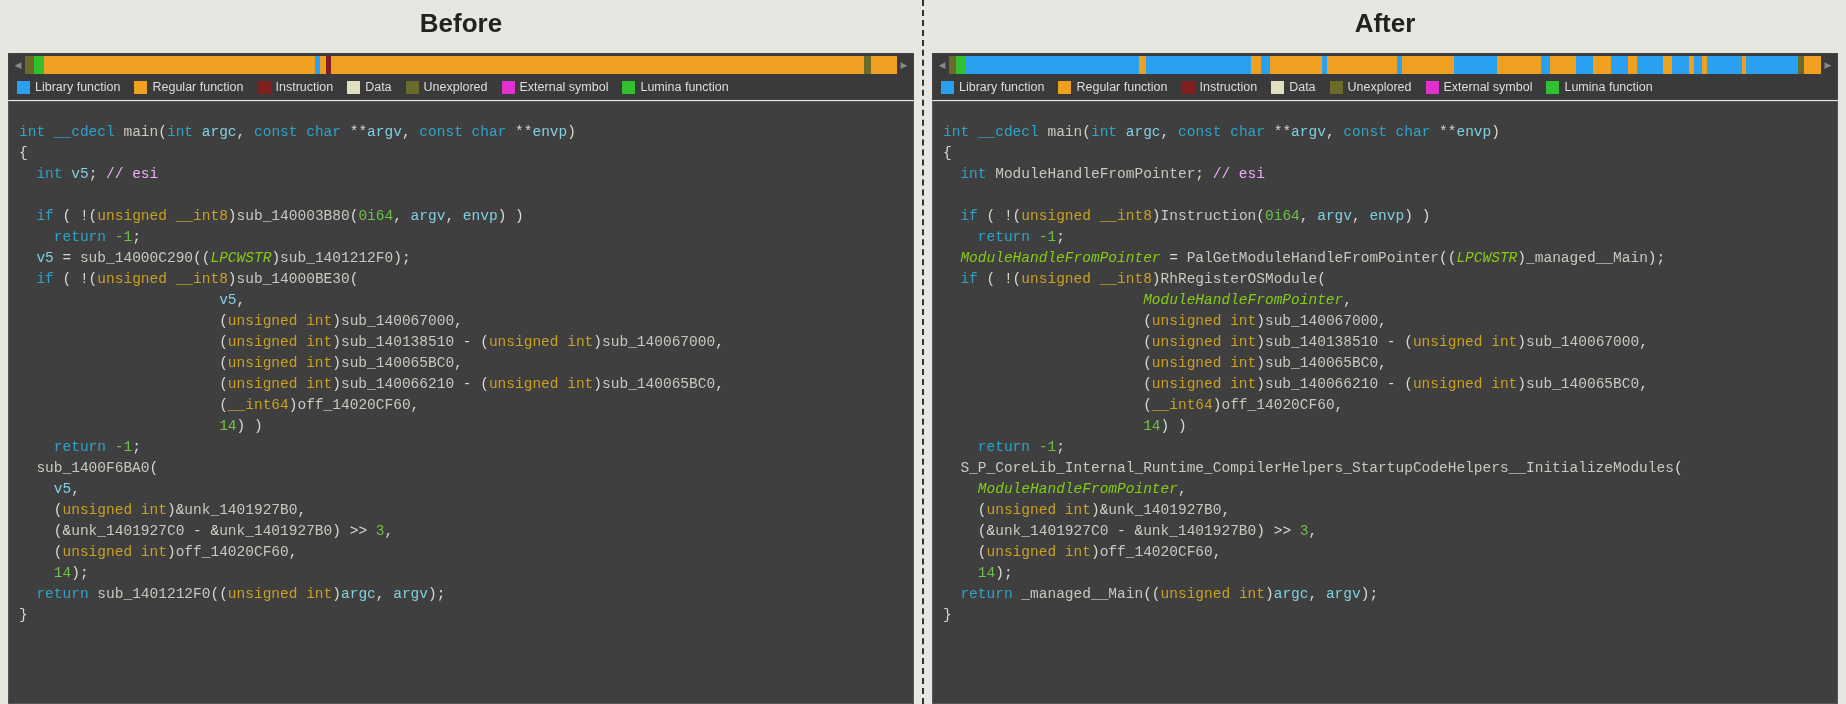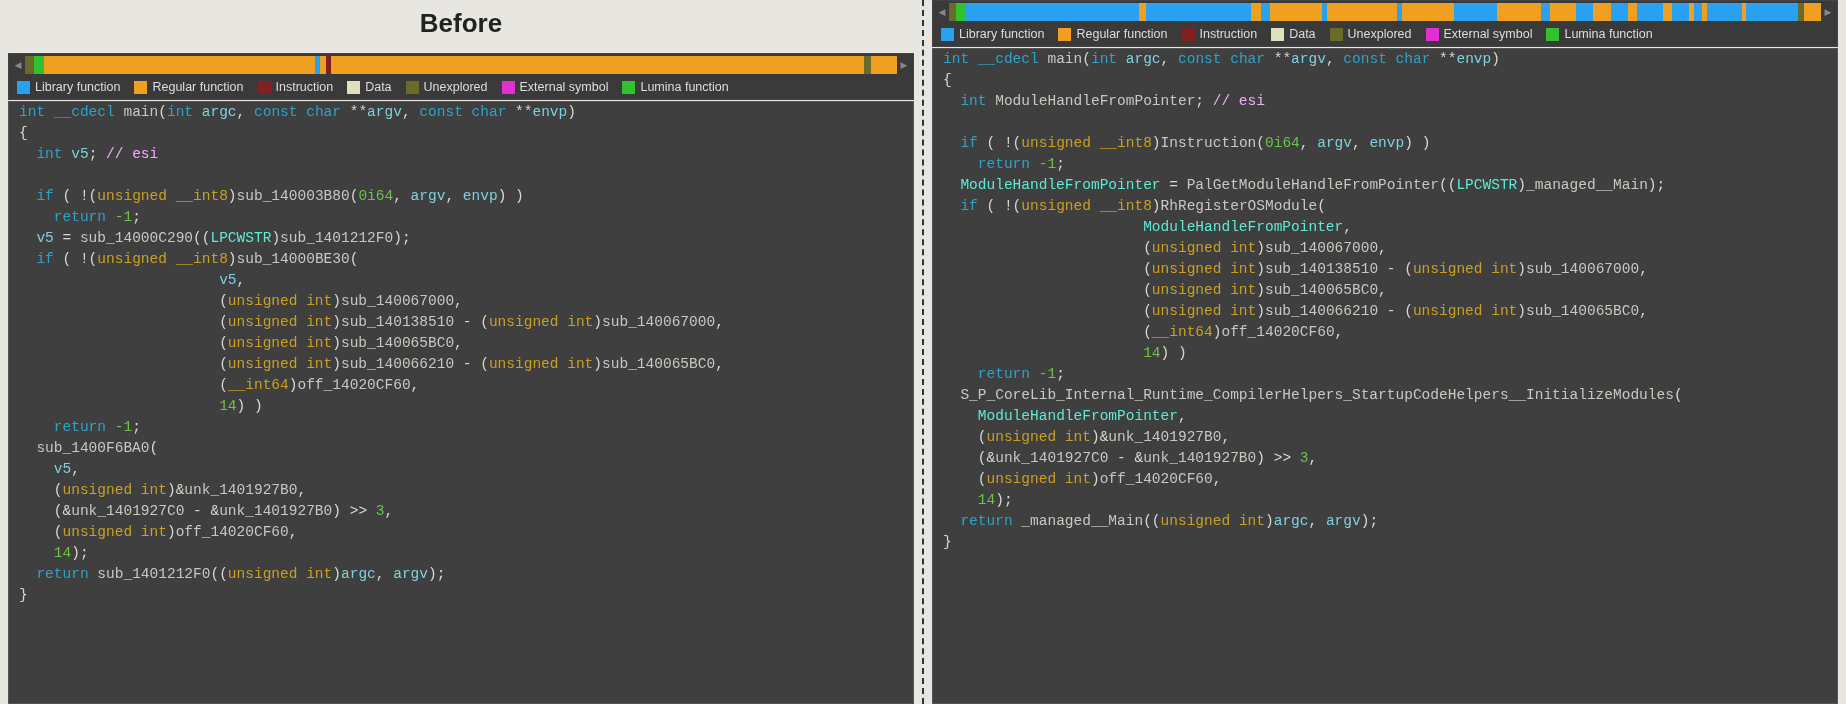--- a/index.html
+++ b/index.html
@@ -81,36 +81,36 @@
   gap: 5px;
 }
 .swatch {
   width: 13px;
   height: 13px;
   display: inline-block;
 }
 .code-area {
   background: #3f3f3f;
   flex: 1;
-  padding: 0 10px;
+  padding: 20px 10px;
   font-family: Consolas, "Courier New", monospace;
   font-size: 14.5px;
   line-height: 21px;
   color: #d8d8d0;
   white-space: pre;
   overflow: hidden;
   border: 1px solid #555;
 }
 .kw { color: #2ea3c7; }
 .var { color: #7fd0e0; }
 .func { color: #c8c8c0; }
 .num { color: #6fc14a; }
 .comment { color: #f0abfc; }
 .highlight { color: #c9a022; }
-.teal { color: #5eead4; }
+.teal { color: #84cc16; font-style: italic; }
 </style>
 </head>
 <body>
 
 <div class="container">
 
   <div class="panel">
     <div class="title">Before</div>
 
     <div class="navbar-wrap">
@@ -183,20 +183,21 @@
     (&amp;<span class="func">unk_1401927C0</span> - &amp;<span class="func">unk_1401927B0</span>) &gt;&gt; <span class="num">3</span>,
     (<span class="highlight">unsigned int</span>)<span class="func">off_14020CF60</span>,
     <span class="num">14</span>);
   <span class="kw">return</span> <span class="func">sub_1401212F0</span>((<span class="highlight">unsigned int</span>)<span class="var">argc</span>, <span class="var">argv</span>);
 }</div>
   </div>
 
   <div class="divider"></div>
 
   <div class="panel">
+    <div class="title">After</div>
 
     <div class="navbar-wrap">
       <div class="navbar">
         <div class="nav-arrow">◀</div>
         <div class="navseg-row" id="navseg-after">
             <div class="navseg" style="background: rgb(106, 106, 42); flex: 0.8 1 0%;"></div>
             <div class="navseg" style="background: rgb(48, 192, 48); flex: 1 1 0%;"></div>
             <div class="navseg" style="background: rgb(42, 160, 240); flex: 20 1 0%;"></div>
             <div class="navseg" style="background: rgb(240, 160, 32); flex: 0.8 1 0%;"></div>
             <div class="navseg" style="background: rgb(42, 160, 240); flex: 12 1 0%;"></div>

